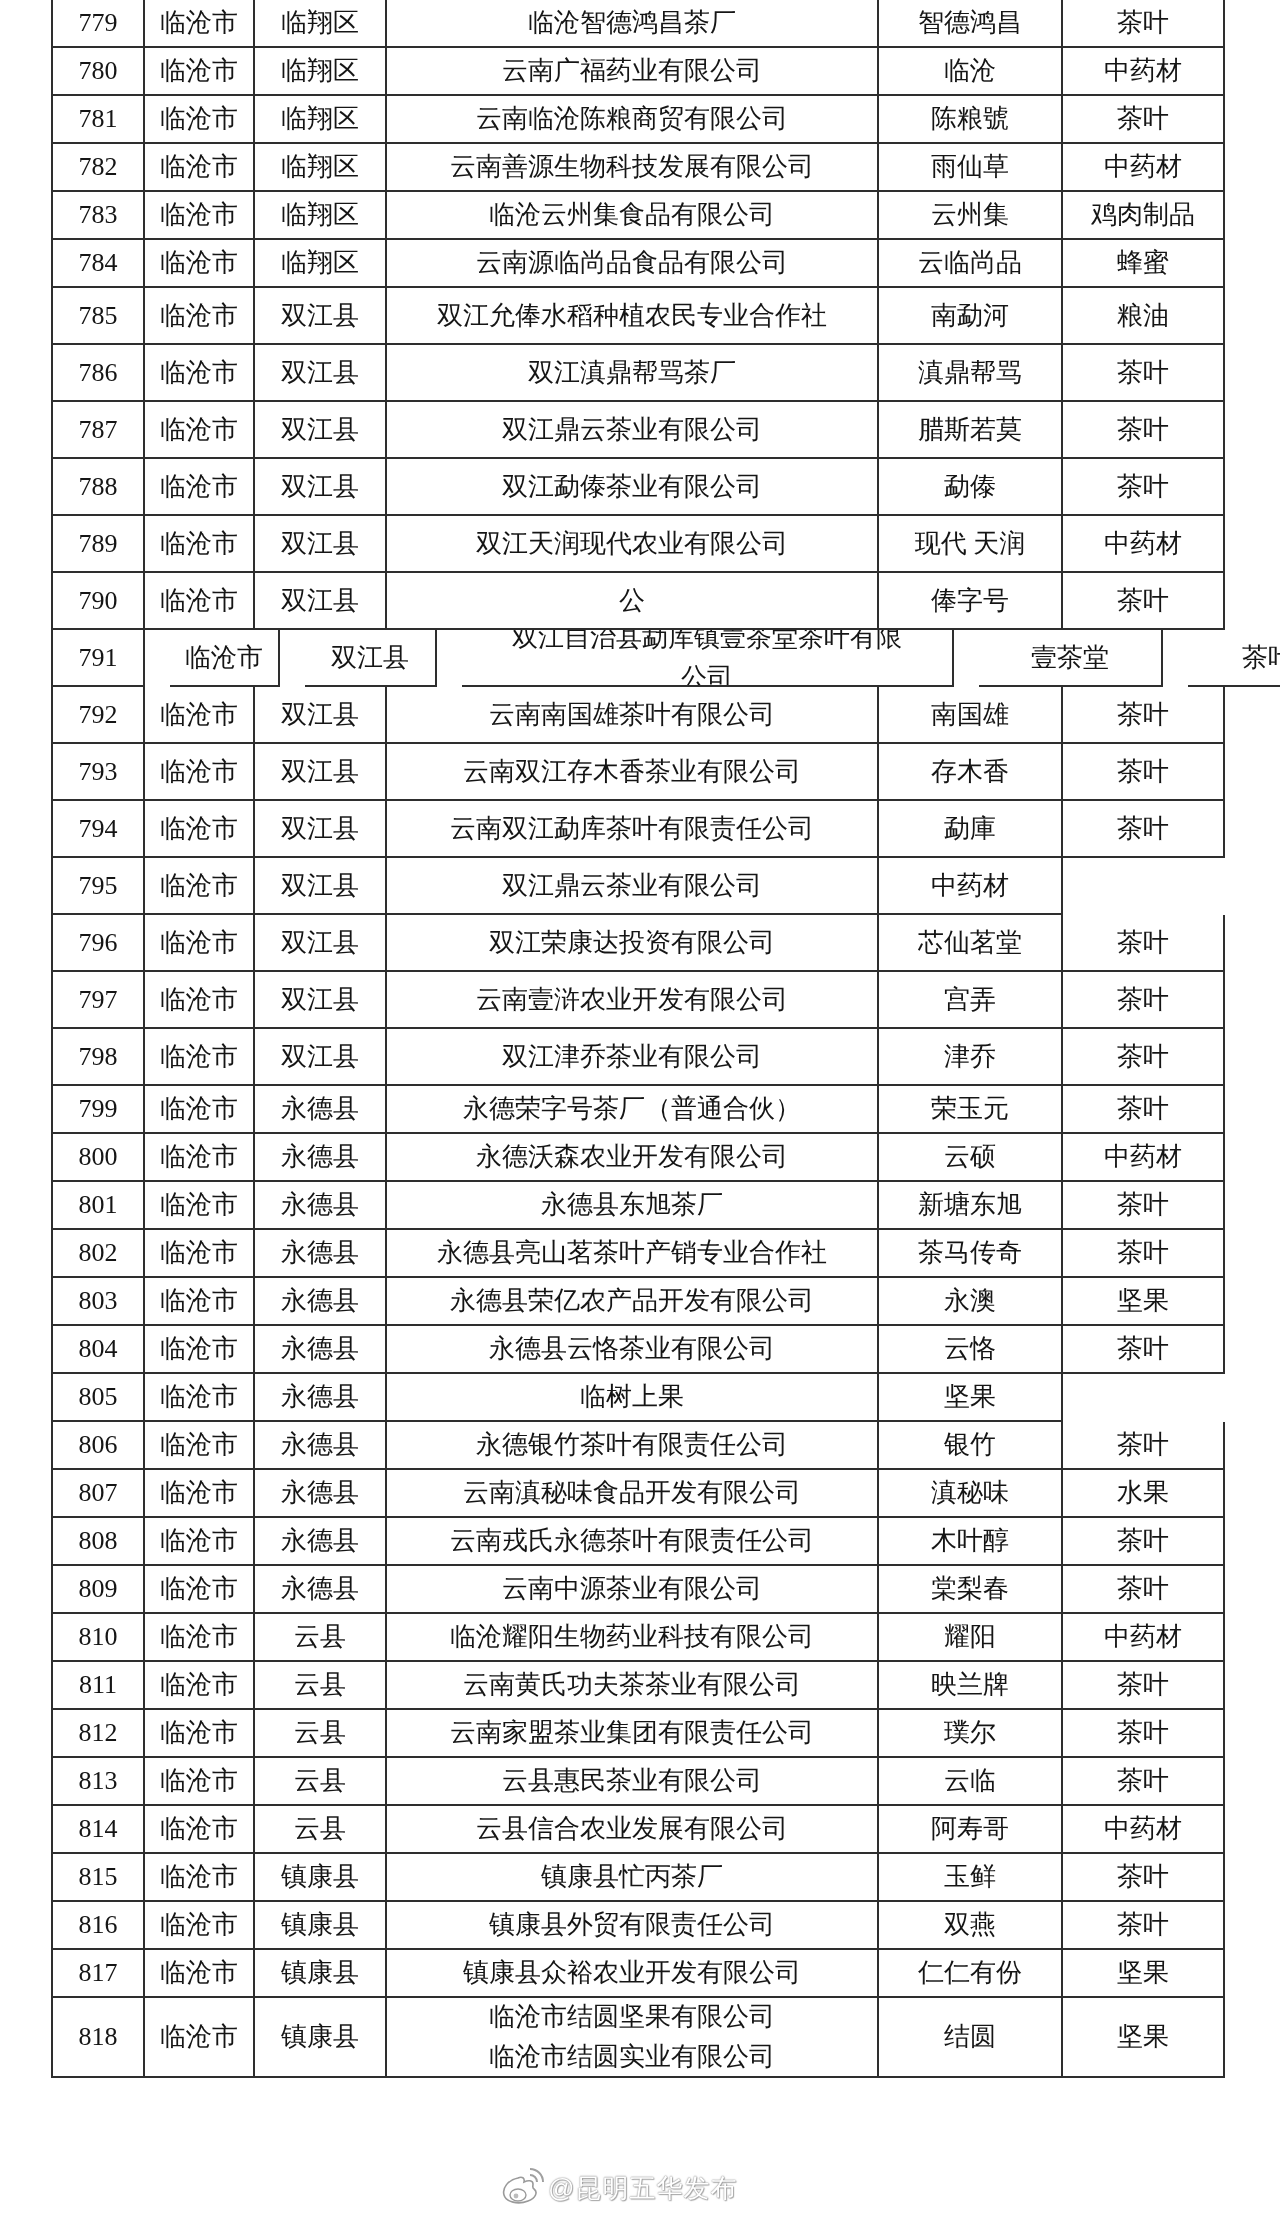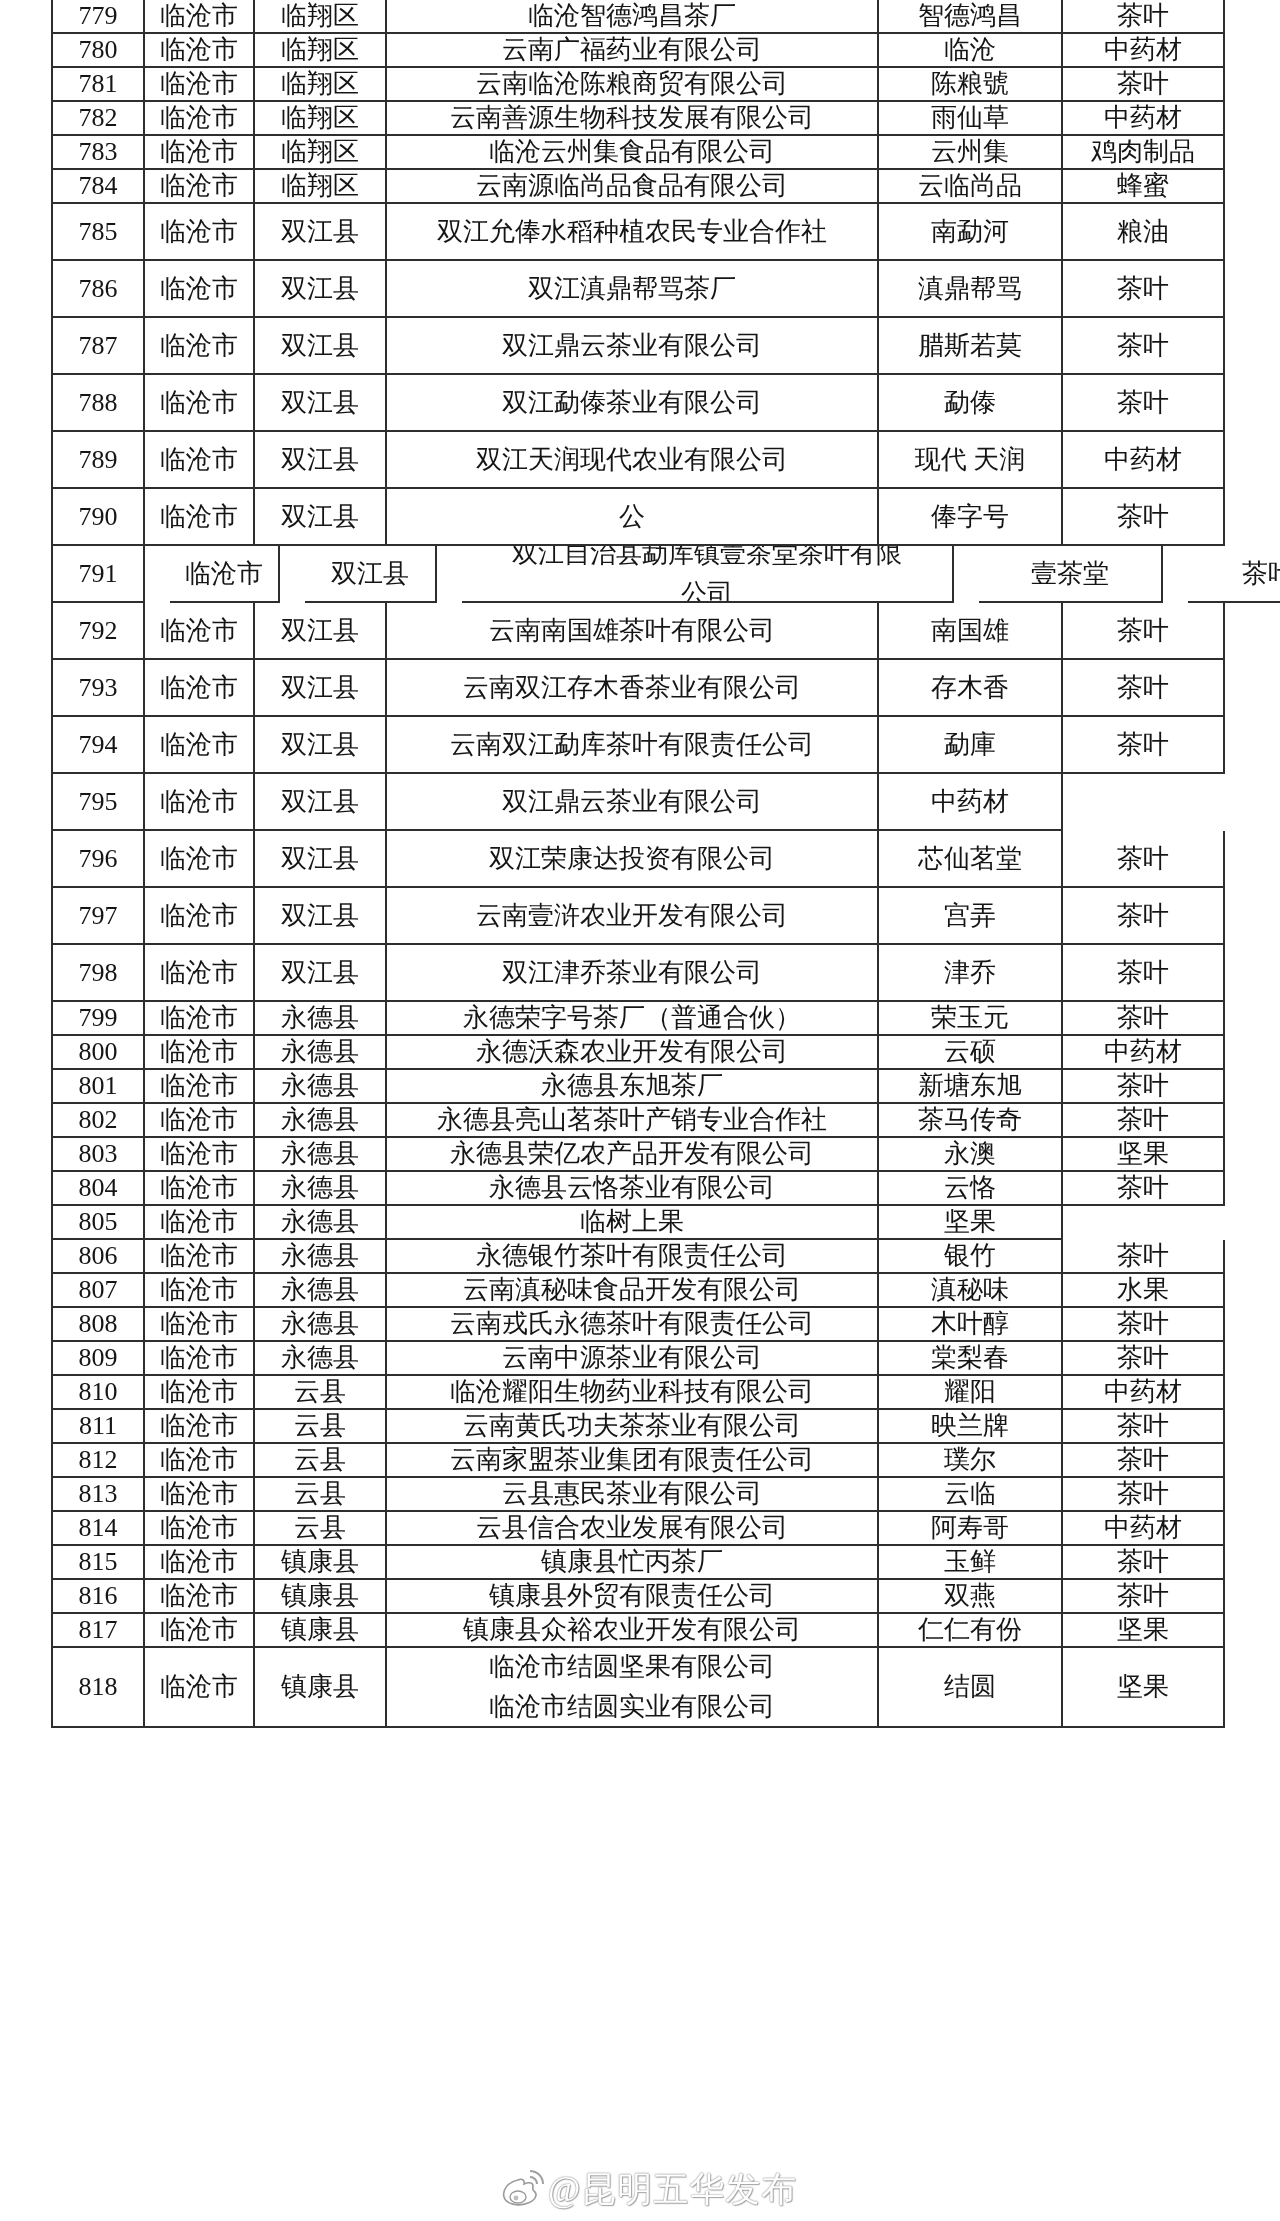--- a/index.html
+++ b/index.html
@@ -20,21 +20,21 @@
       left: 51px;
       top: -2px;
       width: 1174px;
       box-sizing: border-box;
       border-left: 2px solid #2e2e2e;
       border-top: 2px solid #2e2e2e;
     }
     .row {
       display: grid;
       grid-template-columns: 92px 110px 132px 492px 184px 162px;
-      height: 34px;
+      height: 48px;
     }
     
     .row:nth-child(n+7):nth-child(-n+20) { height: 57px; }
     
     .row:nth-child(12) { height: 124.7px; }
     
     .row:nth-child(13) { height: 84px; gap: 25px; }
     
     .row:nth-child(40) { height: 80px; }
 
@@ -61,22 +61,22 @@
 
     #watermark {
       position: absolute;
       left: 500px;
       top: 2166px;
       display: flex;
       align-items: center;
       gap: 4px;
     }
     #watermark .wm-text {
-      font-family: Liberation Serif, serif;
-      font-size: 35px;
+      font-family: Liberation Sans, sans-serif;
+      font-size: 26px;
       color: #ffffff;
       letter-spacing: 1px;
       text-shadow: 0 0 1px #8a8a8a, 0 0 2px #9a9a9a, 1px 1px 1px #b0b0b0;
     }
   </style>
 </head>
 <body>
 
 <div id="table">
   <div class="row">

